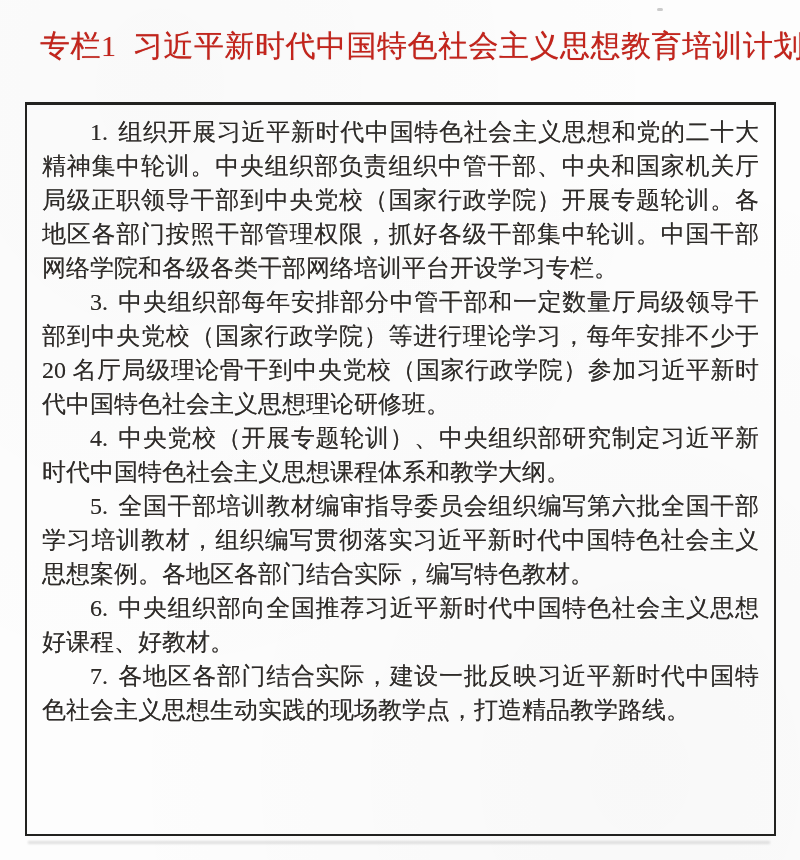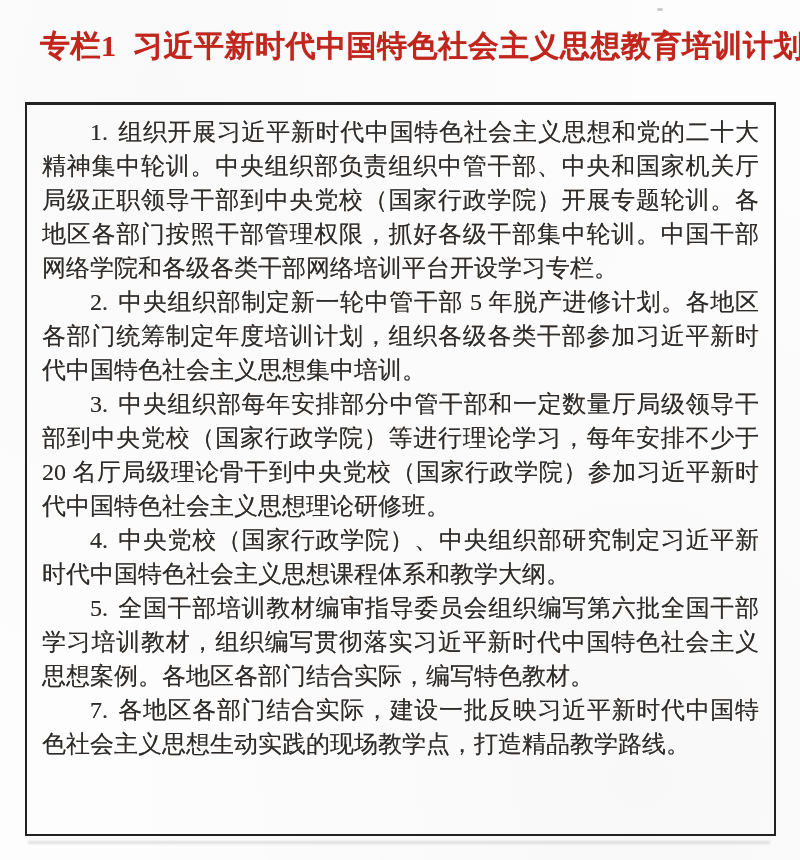--- a/index.html
+++ b/index.html
@@ -22,21 +22,21 @@
       radial-gradient(ellipse at 20% 10%, rgba(0,0,0,0.015), transparent 60%),
       radial-gradient(ellipse at 80% 90%, rgba(0,0,0,0.02), transparent 60%),
       #fdfdfd;
   }
   .doc-title {
     position: absolute;
     left: 40px;
     top: 26px;
     width: 740px;
     font-size: 30px;
-    font-weight: bold;
+    font-weight: normal;
     letter-spacing: 0.5px;
     white-space: nowrap;
     text-shadow: 0 0 0.7px rgba(150,30,20,0.6);
   }
   .doc-title .title-label {
     margin-right: 0.55em;
   }
   .plan-box {
     position: absolute;
     left: 25px;
@@ -88,28 +88,28 @@
 
 <div class="page">
 
   <div class="doc-title" style="color: rgb(195, 36, 28);">
     <span class="title-label">专栏1</span><span>习近平新时代中国特色社会主义思想教育培训计划</span>
   </div>
 
   <div class="plan-box" style="border-color: rgb(34, 34, 32);">
   <p style="color: rgb(46, 43, 40);"><span class="num">1.</span><span>组织开展习近平新时代中国特色社会主义思想和党的二十大精神集中轮训。中央组织部负责组织中管干部、中央和国家机关厅局级正职领导干部到中央党校（国家行政学院）开展专题轮训。各地区各部门按照干部管理权限，抓好各级干部集中轮训。中国干部网络学院和各级各类干部网络培训平台开设学习专栏。</span></p>
 
-  <p style="color: rgb(46, 43, 40);"><span class="num">2.</span><span>中央组织部制定新一轮中管干部 5 年脱产进修计划。各地区各部门统筹制定年度培训计划，组织各级各类干部参加习近平新时代中国特色社会主义思想集中培训。</span></p>
 
   <p style="color: rgb(46, 43, 40);"><span class="num">3.</span><span>中央组织部每年安排部分中管干部和一定数量厅局级领导干部到中央党校（国家行政学院）等进行理论学习，每年安排不少于 20 名厅局级理论骨干到中央党校（国家行政学院）参加习近平新时代中国特色社会主义思想理论研修班。</span></p>
 
-  <p style="color: rgb(46, 43, 40);"><span class="num">4.</span><span>中央党校（国家行政学院）、中央组织部研究制定习近平新时代中国特色社会主义思想课程体系和教学大纲。</span></p>
+  <p style="color: rgb(46, 43, 40);"><span class="num">4.</span><span>中央党校（开展专题轮训）、中央组织部研究制定习近平新时代中国特色社会主义思想课程体系和教学大纲。</span></p>
 
   <p style="color: rgb(46, 43, 40);"><span class="num">5.</span><span>全国干部培训教材编审指导委员会组织编写第六批全国干部学习培训教材，组织编写贯彻落实习近平新时代中国特色社会主义思想案例。各地区各部门结合实际，编写特色教材。</span></p>
 
+  <p style="color: rgb(46, 43, 40);"><span class="num">6.</span><span>中央组织部向全国推荐习近平新时代中国特色社会主义思想好课程、好教材。</span></p>
 
   <p style="color: rgb(46, 43, 40);"><span class="num">7.</span><span>各地区各部门结合实际，建设一批反映习近平新时代中国特色社会主义思想生动实践的现场教学点，打造精品教学路线。</span></p>
 </div>
 
   <div class="artifact-speck"></div>
   <div class="artifact-bottom-line"></div>
 
 </div>
 
 </body></html>

